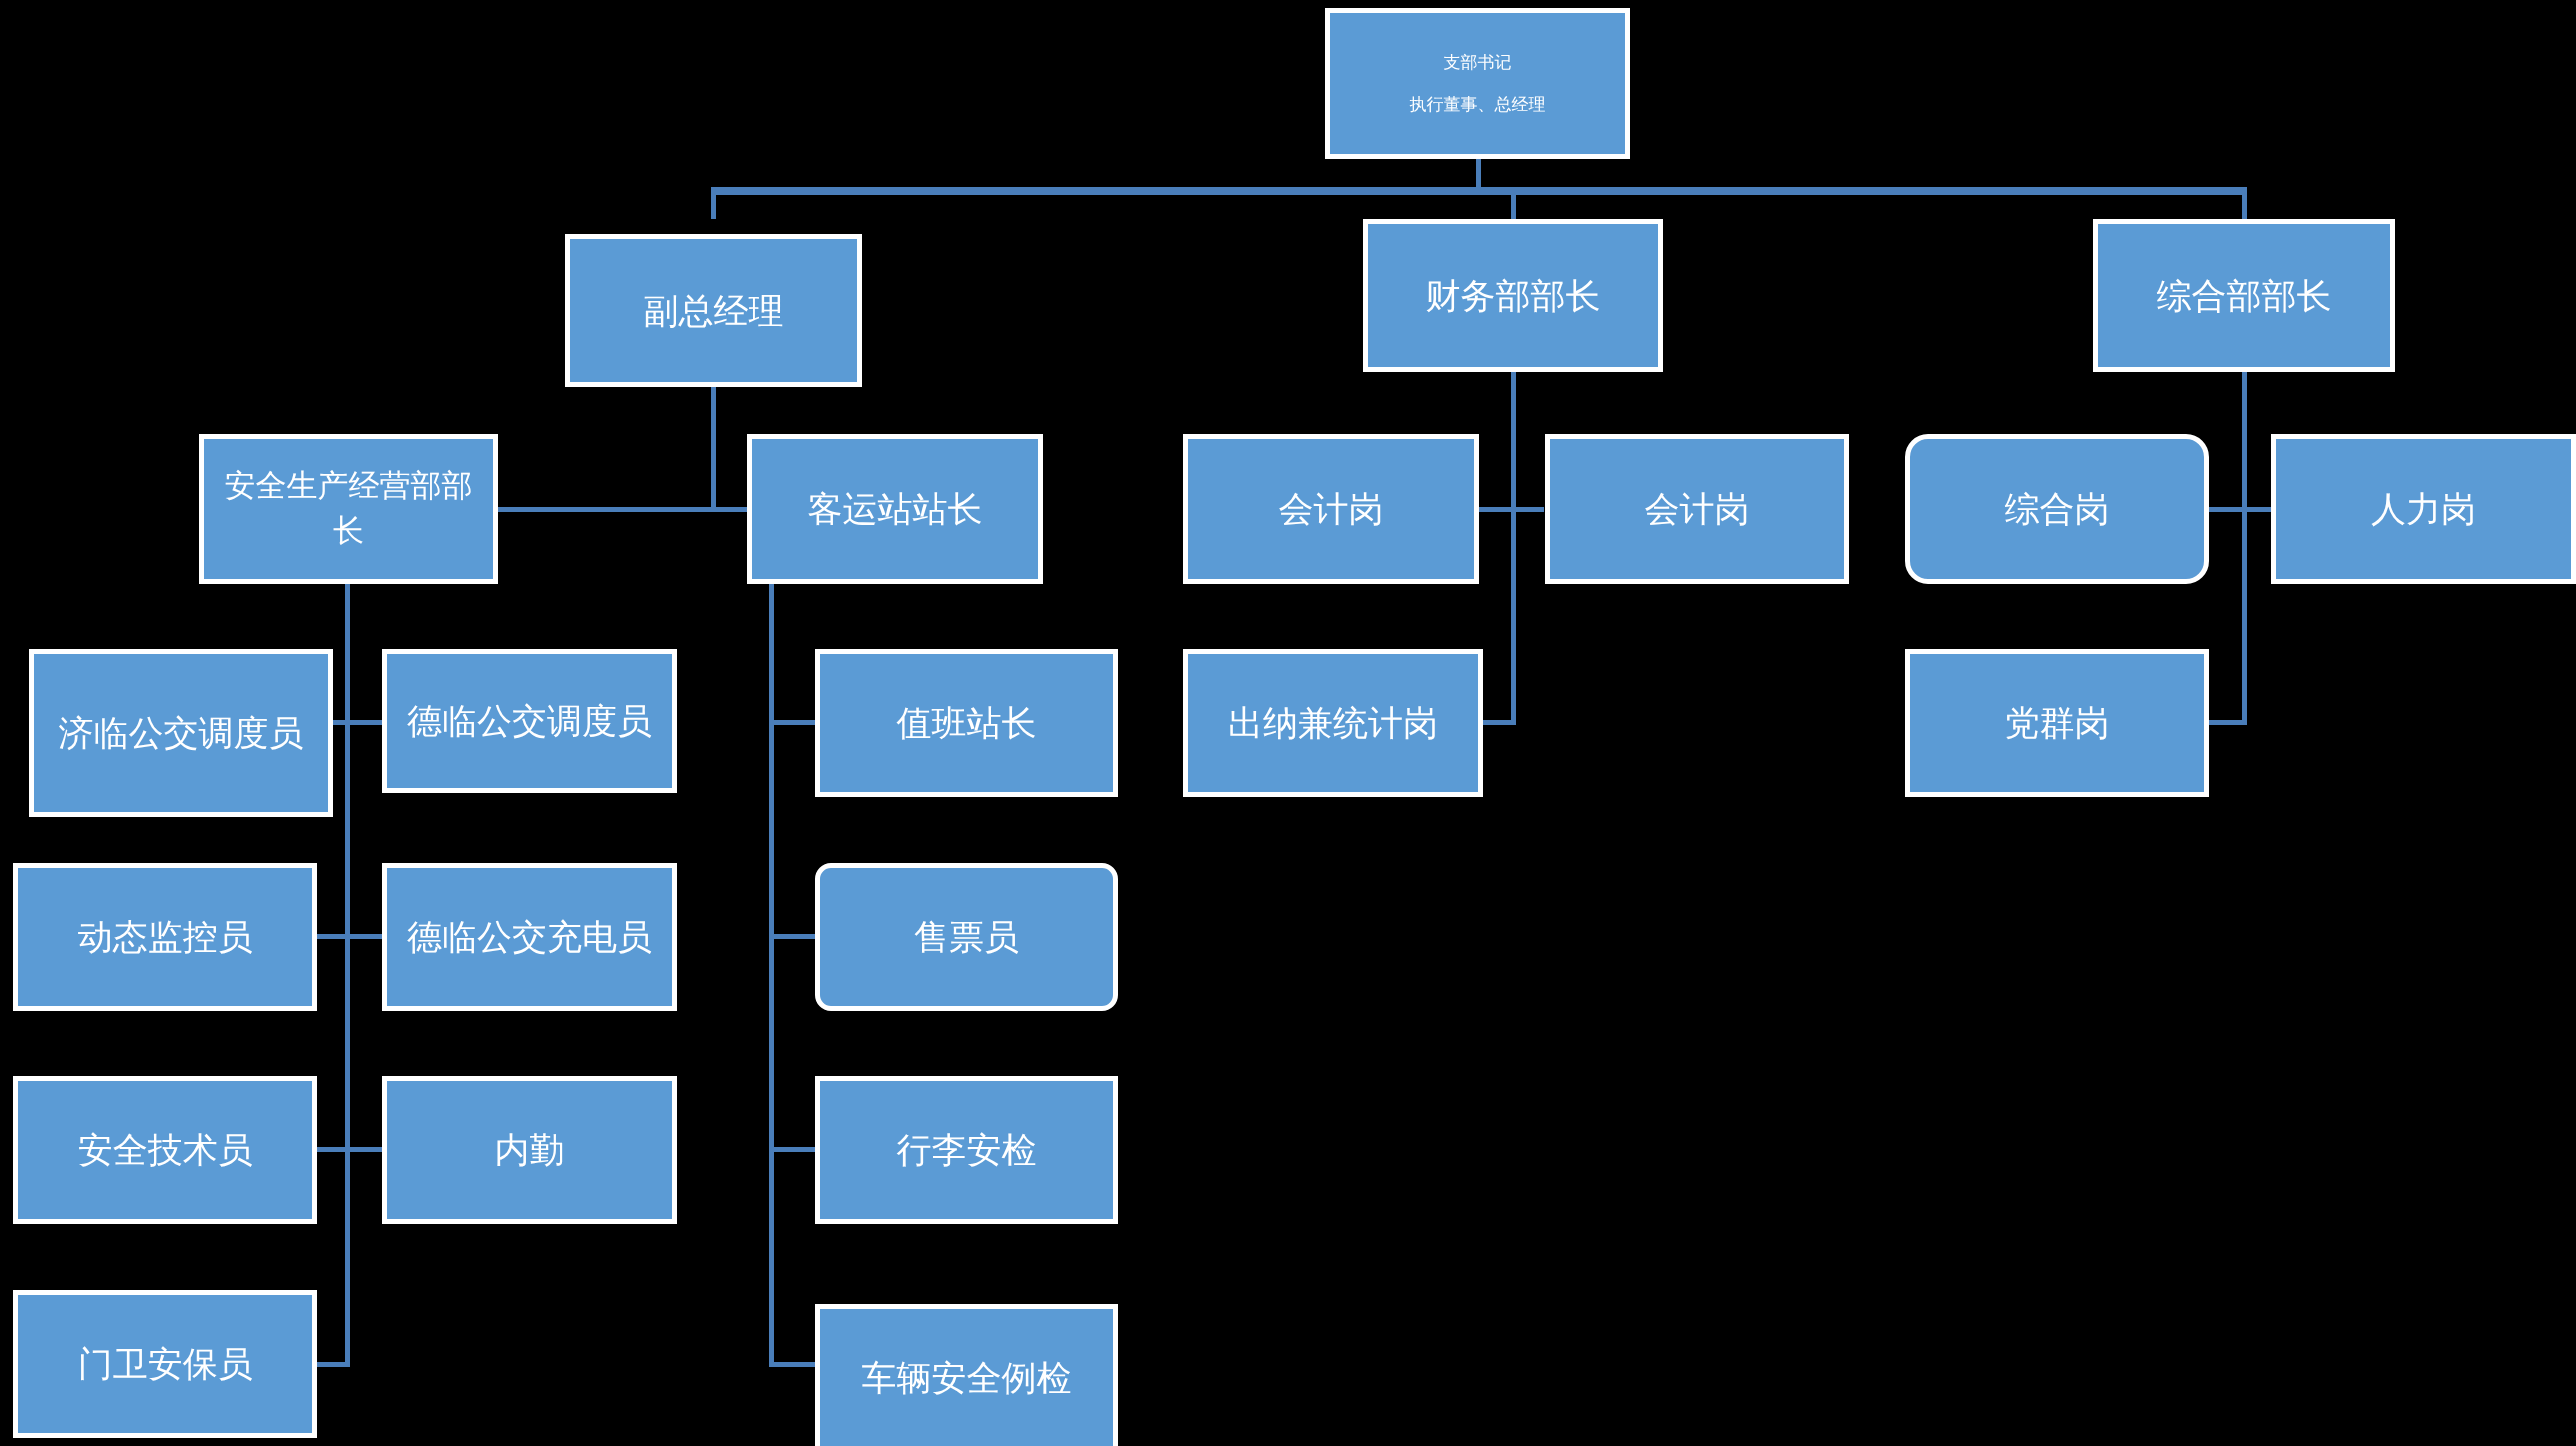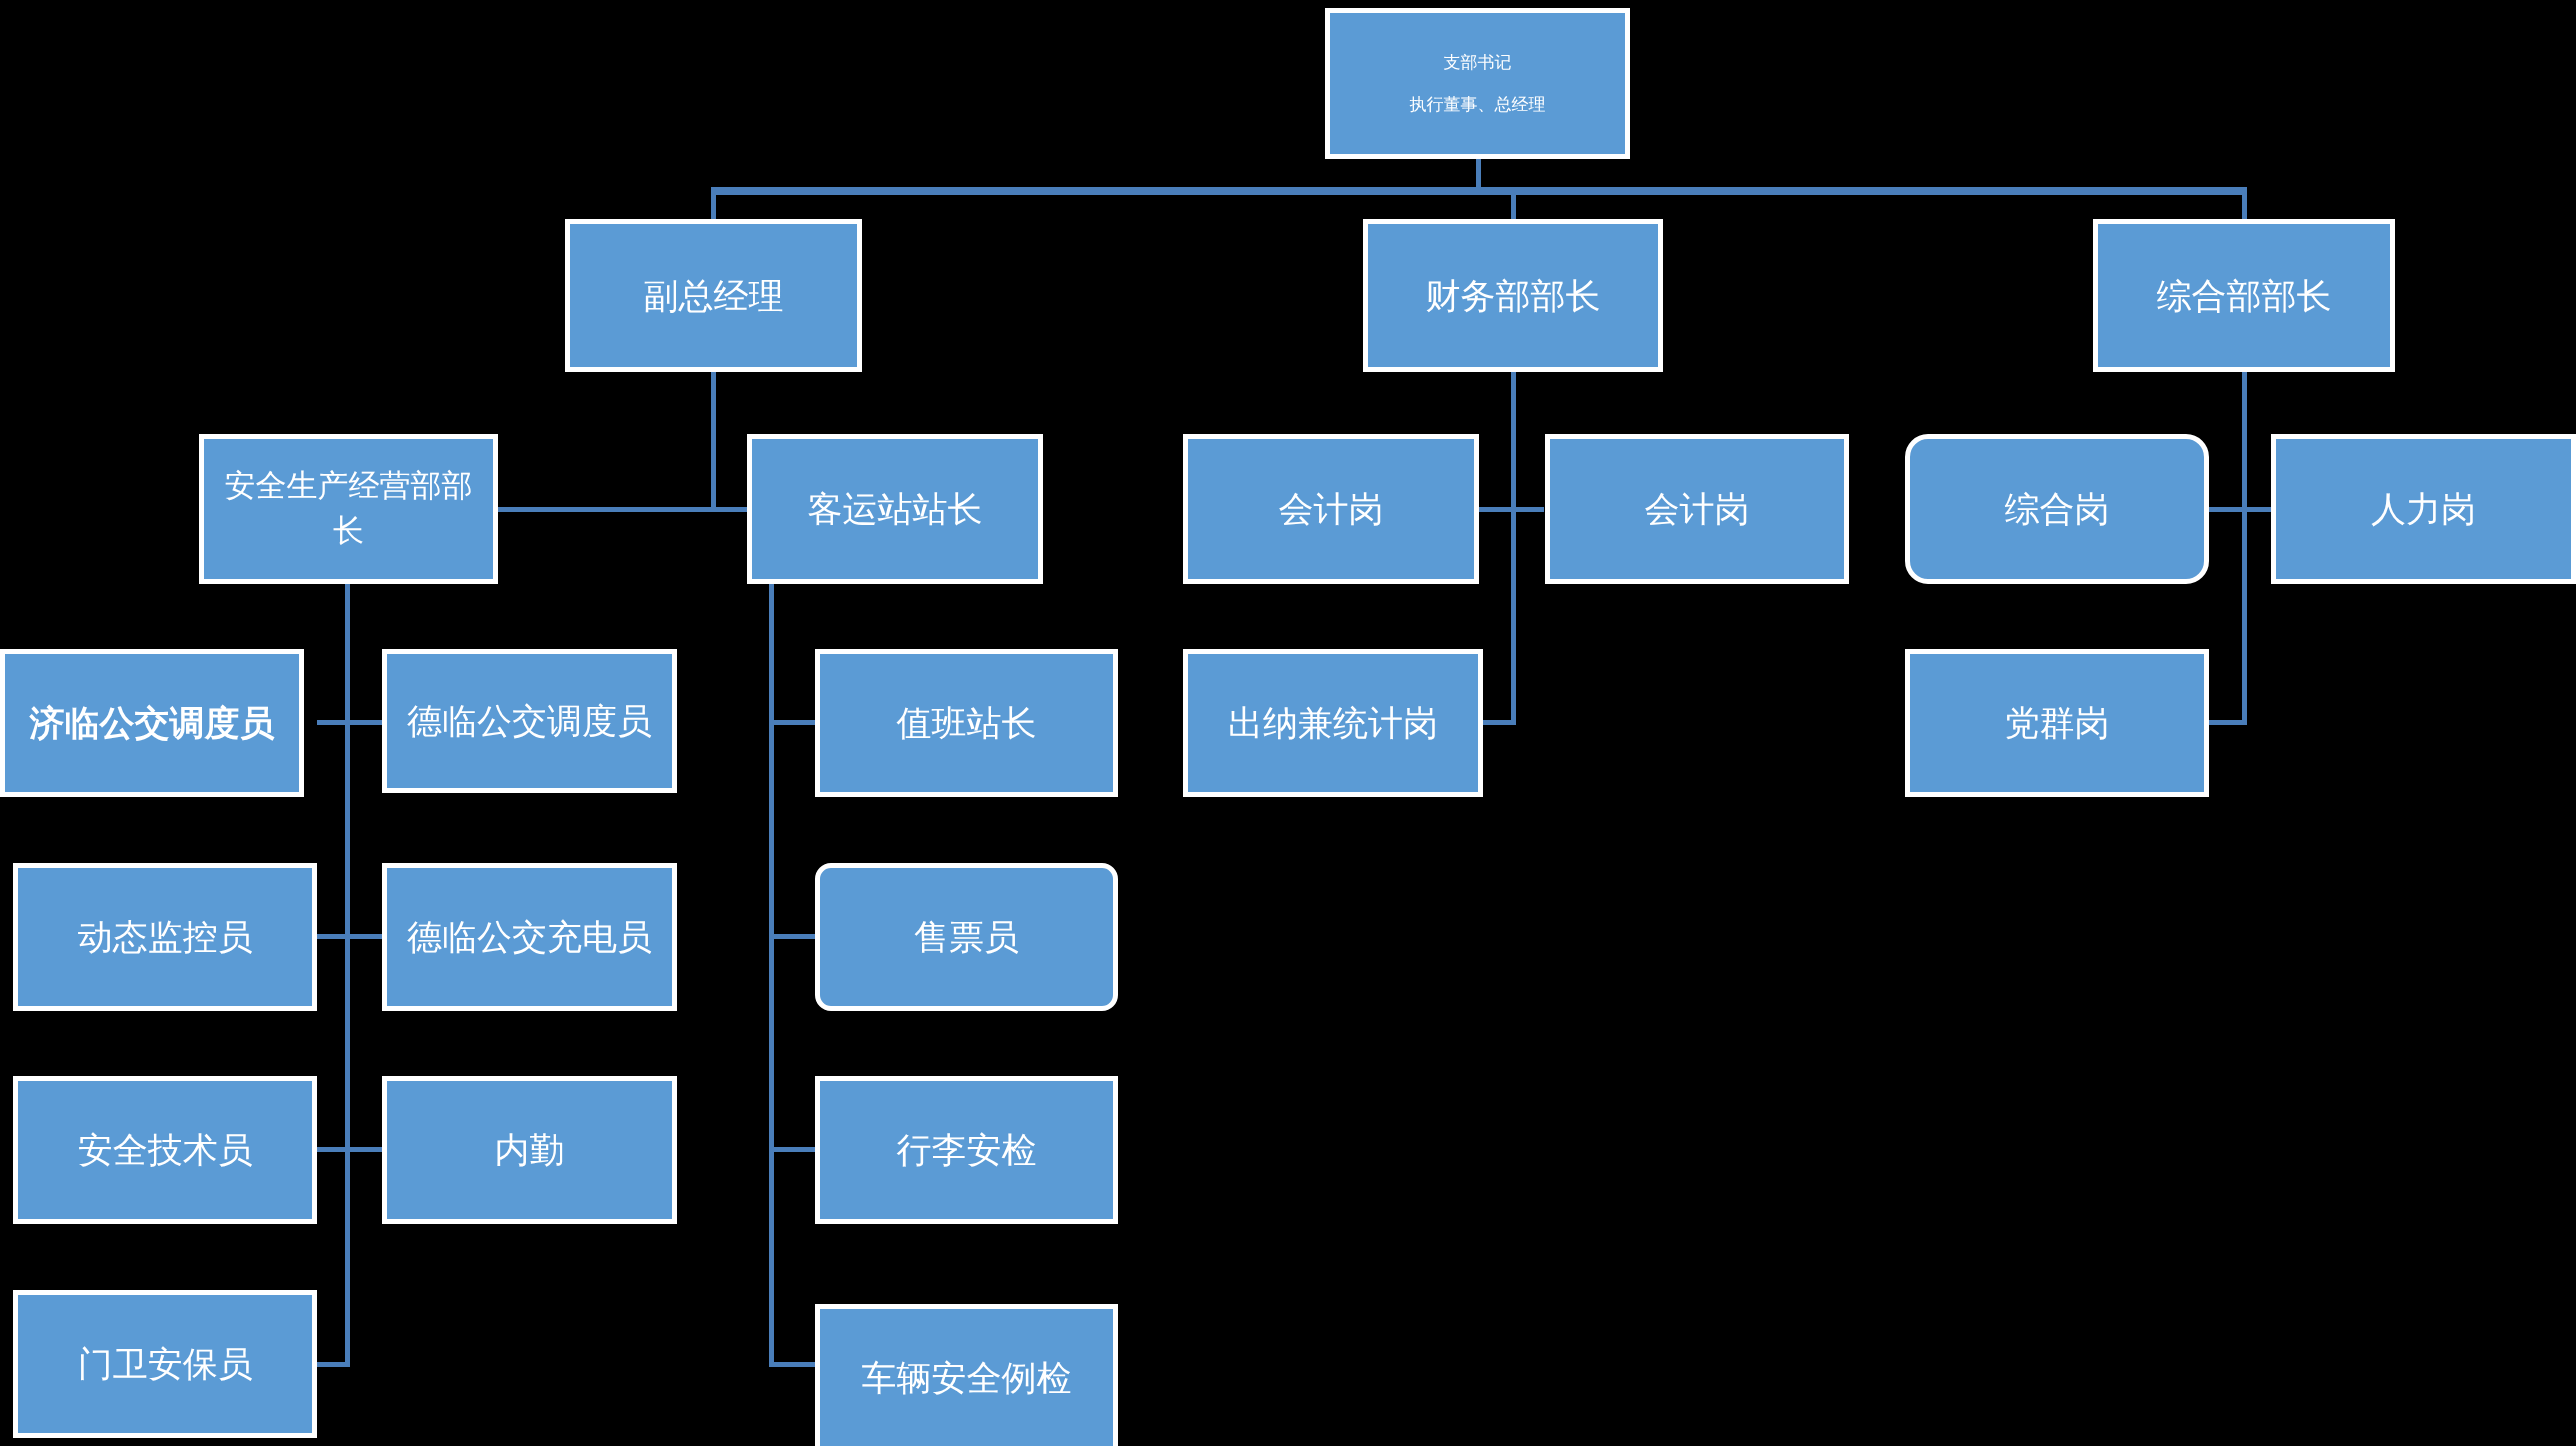--- a/index.html
+++ b/index.html
@@ -71,21 +71,21 @@
 
   <div class="line" style="left:2242px; top:372px;  width:5px;    height:353px;"></div>
   <div class="line" style="left:2209px; top:507px;  width:63px;   height:5px;"></div>
   <div class="line" style="left:2209px; top:720px;  width:37px;   height:5px;"></div>
 
   <div class="node root" style="left:1325px; top:8.3px; width:305px; height:151px;">
     <span class="lbl">支部书记</span>
     <span class="lbl">执行董事、总经理</span>
   </div>
 
-  <div class="node" style="left:565px;  top:219px; width:297px; height:153px;">
+  <div class="node" style="left:565px;  top:234px; width:297px; height:153px;">
     <span class="lbl">副总经理</span>
   </div>
   <div class="node" style="left:1363px; top:219px; width:300px; height:153px;">
     <span class="lbl">财务部部长</span>
   </div>
   <div class="node" style="left:2093px; top:219px; width:302px; height:153px;">
     <span class="lbl">综合部部长</span>
   </div>
 
   <div class="node wrap" style="left:199px;  top:434px; width:299px; height:150px;">
@@ -100,21 +100,21 @@
   <div class="node" style="left:1545px; top:434px; width:304px; height:150px;">
     <span class="lbl">会计岗</span>
   </div>
   <div class="node" style="left:1905px; top:434px; width:304px; height:150px;border-radius:23px;">
     <span class="lbl">综合岗</span>
   </div>
   <div class="node" style="left:2271px; top:434px; width:305px; height:150px;">
     <span class="lbl">人力岗</span>
   </div>
 
-  <div class="node" style="left:0;   top:649px; width:304px; height:148px;font-weight:bold;">
+  <div class="node" style="left:29px;   top:649px; width:304px; height:168px;">
     <span class="lbl">济临公交调度员</span>
   </div>
   <div class="node" style="left:382px;  top:649px; width:295px; height:144px;">
     <span class="lbl">德临公交调度员</span>
   </div>
   <div class="node" style="left:815px;  top:649px; width:303px; height:148px;">
     <span class="lbl">值班站长</span>
   </div>
   <div class="node" style="left:1183px; top:649px; width:300px; height:148px;">
     <span class="lbl">出纳兼统计岗</span>

